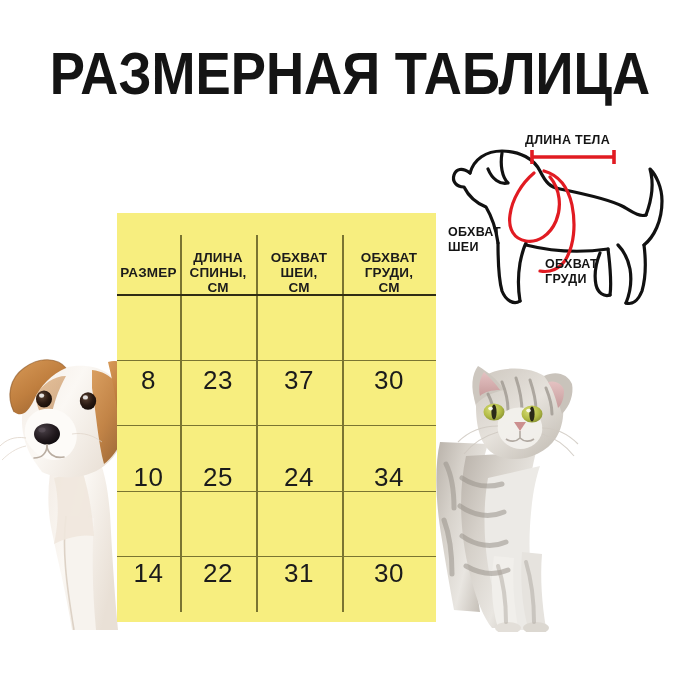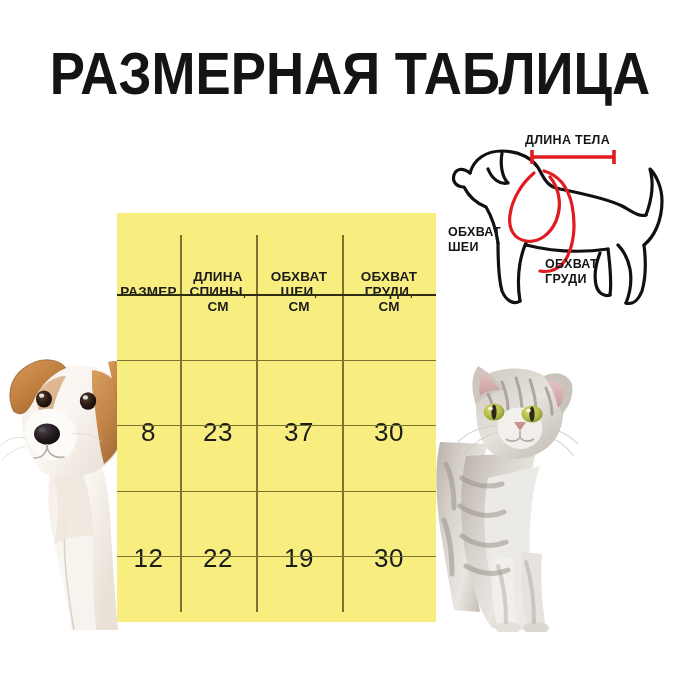--- a/index.html
+++ b/index.html
@@ -335,23 +335,29 @@
 СМ</td>
         </tr>
 
         <tr class="data-row">
           <td>8</td>
           <td>23</td>
           <td>37</td>
           <td>30</td>
         </tr>
         <tr class="data-row">
-          <td>12</td>
+          <td>10</td>
+          <td>25</td>
+          <td>24</td>
+          <td>34</td>
+        </tr>
+        <tr class="data-row">
+          <td>14</td>
           <td>22</td>
-          <td>19</td>
+          <td>31</td>
           <td>30</td>
         </tr>
       </tbody>
     </table>
 
     <div id="table-grid">
       <div class="vline" style="left:63px;  top:22px; height:377px;"></div>
       <div class="vline" style="left:139px; top:22px; height:377px;"></div>
       <div class="vline" style="left:225px; top:22px; height:377px;"></div>
 

